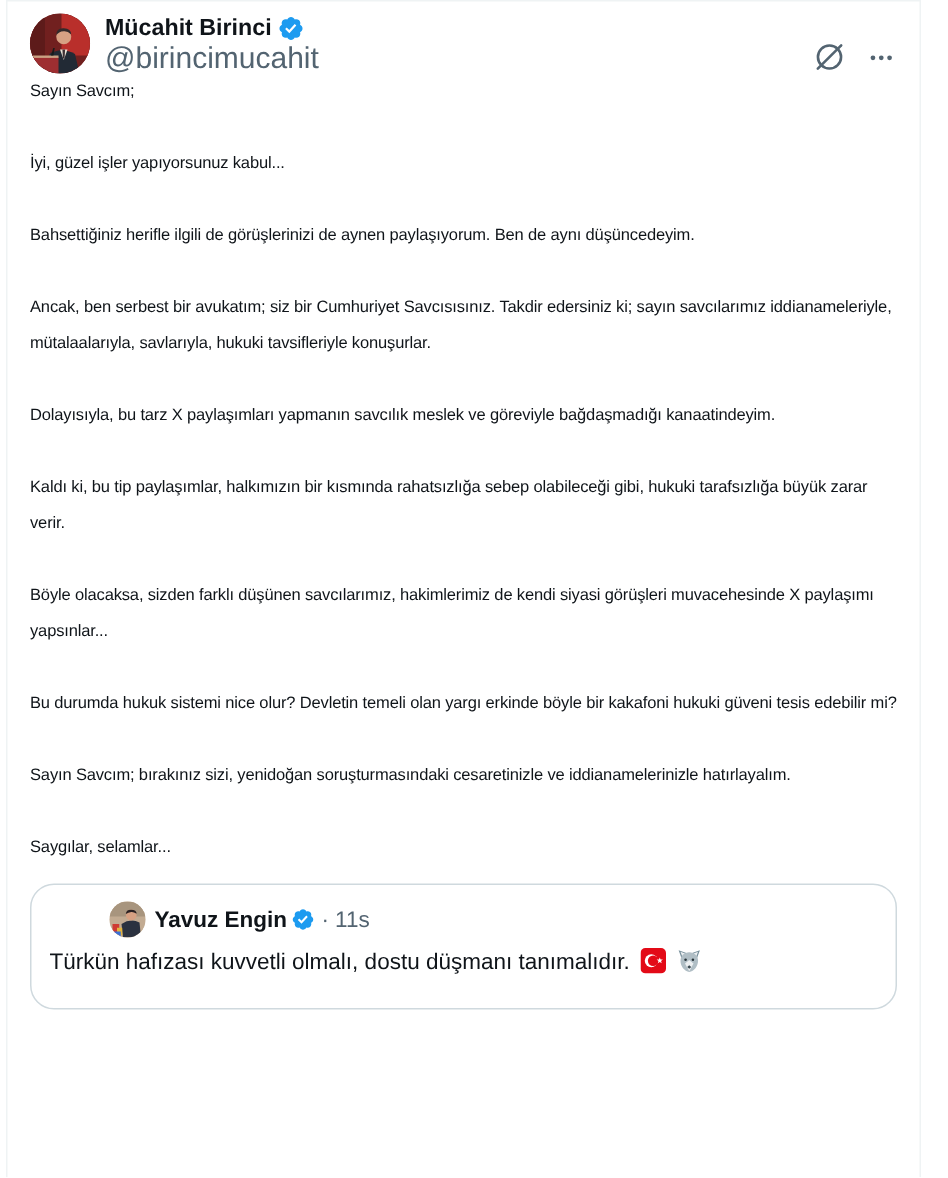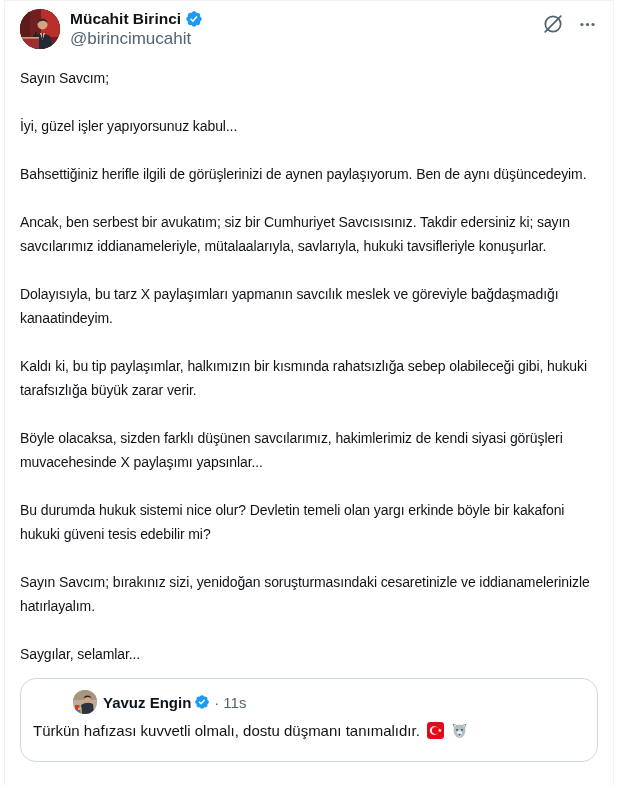--- a/index.html
+++ b/index.html
@@ -5,32 +5,32 @@
   html,body{margin:0;padding:0;background:#fff;}
   body{font-family:"Liberation Sans","DejaVu Sans",sans-serif;-webkit-font-smoothing:antialiased;}
   .stage{position:relative;width:632px;height:785px;overflow:hidden;background:#fff;}
   .column{
     position:absolute;left:4px;top:0;width:610px;height:785px;box-sizing:border-box;
     border-left:1px solid var(--column-border,#eff3f4);
     border-right:1px solid var(--column-border,#eff3f4);
     border-top:1px solid var(--column-border,#eff3f4);
     padding:8px 15px 0;
   }
-  .tweet-header{display:flex;align-items:flex-start;}
+  .tweet-header{display:flex;align-items:flex-end;}
   .avatar-lg{width:40px;height:40px;border-radius:50%;overflow:hidden;flex:none;cursor:pointer;background:#7a2324;}
   .avatar-lg svg,.avatar-sm svg{display:block;width:100%;height:100%;}
   .names{margin-left:10px;display:flex;flex-direction:column;justify-content:center;height:40px;}
   .name-row{display:flex;align-items:center;gap:4px;}
   .display-name{font-weight:700;font-size:15.5px;color:var(--text,#0f1419);line-height:20px;cursor:pointer;}
   .badge svg{width:18px;height:18px;display:block;}
-  .handle{font-size:17px;color:var(--secondary,#536471);line-height:20px;cursor:pointer;}
+  .handle{font-size:20px;color:var(--secondary,#536471);line-height:20px;cursor:pointer;}
   .header-actions{margin-left:auto;display:flex;align-items:center;gap:14px;margin-top:4px;padding-right:1px;}
   .icon-btn{cursor:pointer;display:block;line-height:0;}
   .tweet-body{
-    margin-top:17px;font-size:14px;line-height:24px;color:var(--text,#0f1419);
+    margin-top:0;font-size:11px;line-height:24px;color:var(--text,#0f1419);
     white-space:pre-line;letter-spacing:-0.1px;
   }
   .quote-card{
     margin-top:12px;border:1px solid var(--card-border,#cfd9de);border-radius:16px;
     padding:11px 12px;cursor:pointer;min-height:60px;background:#fff;
   }
   .quote-header{display:flex;align-items:center;padding-left:40px;}
   .avatar-sm{width:24px;height:24px;border-radius:50%;overflow:hidden;flex:none;margin-right:6px;background:#c9b49a;}
   .q-name{font-weight:700;font-size:15px;color:var(--text,#0f1419);}
   .q-badge{margin-left:3px;}

